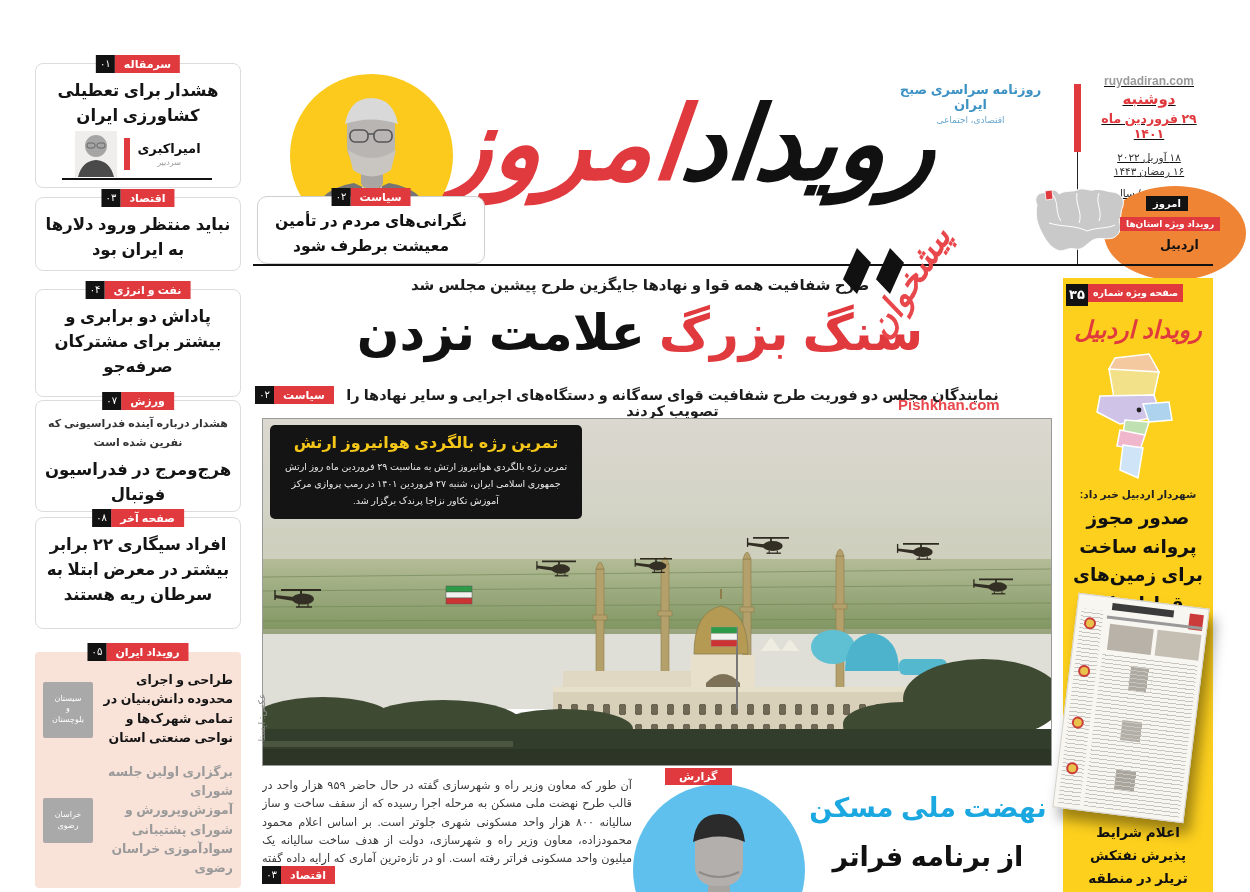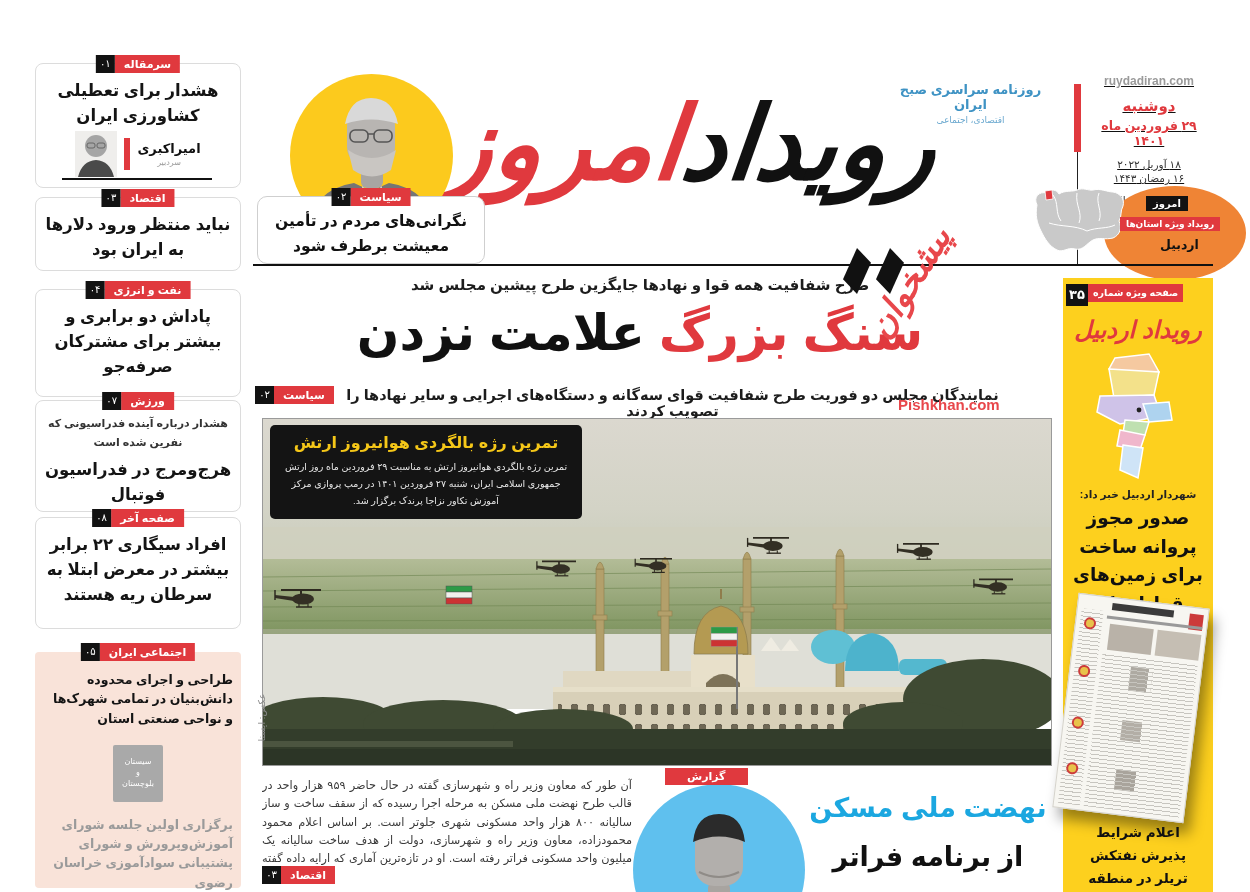--- a/index.html
+++ b/index.html
@@ -14,21 +14,21 @@
   .badge .num{background:#121212;color:#fff;font-size:10px;width:19px;text-align:center;}
   .badge.center{left:50%;transform:translateX(-50%);}
   
   .card{position:absolute;left:35px;width:206px;border:1px solid #dcdcdc;border-radius:8px;background:#fff;}
   .card .badge{position:absolute;top:-9px;}
   .card-title{direction:rtl;text-align:center;font-weight:bold;font-size:16.5px;line-height:1.5;padding:14px 8px 4px;color:#141414;}
   .card-kicker{direction:rtl;text-align:center;font-weight:bold;font-size:11px;line-height:1.7;padding:13px 8px 0;color:#333;}
   .card-title.tight{padding-top:6px;}
   
   .pink-card{position:absolute;left:35px;width:206px;background:#f9e3d9;border-radius:4px;}
-  .pink-item{display:flex;direction:rtl;align-items:center;gap:16px;padding:7px 8px;flex-direction:column;}
+  .pink-item{display:flex;direction:rtl;align-items:center;gap:2px;padding:7px 8px;}
   .pink-item .txt{flex:1;text-align:right;font-size:12.5px;font-weight:bold;line-height:1.55;color:#141414;}
   .pink-item .txt.muted{color:#9a9a9a;}
   .pink-item .tag{width:50px;min-height:38px;background:#a9a9a9;color:#fff;font-size:8px;line-height:1.35;
                   display:flex;align-items:center;justify-content:center;text-align:center;border-radius:2px;padding:12px;}
   .hairline{position:absolute;background:#111;}
   .small-gray{color:#9a9a9a;}
 </style>
 </head>
 <body>
 
@@ -46,21 +46,21 @@
     <div class="abs rtl" style="left:893px;top:82px;width:155px;text-align:center;color:#3f93c4;">
       <div style="font-size:13px;font-weight:bold;">روزنامه سراسری صبح ایران</div>
       <div style="font-size:9px;margin-top:3px;color:#6aa8cf;">اقتصادی، اجتماعی</div>
     </div>
 
     <div class="abs" style="left:1074px;top:84px;width:7px;height:68px;background:#e0393e;"></div>
     <div class="abs" style="left:1077px;top:152px;width:1px;height:112px;background:#222;"></div>
 
     <div class="abs rtl" style="left:1086px;top:74px;width:126px;text-align:center;text-decoration:underline;">
       <div style="font-size:12px;color:#9a9a9a;font-weight:bold;direction:ltr;">ruydadiran.com</div>
-      <div style="font-size:15px;font-weight:bold;color:#e0393e;margin-top:9px;">دوشنبه</div>
+      <div style="font-size:15px;font-weight:bold;color:#e0393e;margin-top:2px;">دوشنبه</div>
       <div style="font-size:12.5px;font-weight:bold;color:#e0393e;margin-top:3px;">۲۹ فروردین ماه ۱۴۰۱</div>
       <div style="font-size:10.5px;color:#333;margin-top:10px;">۱۸ آوریل ۲۰۲۲</div>
       <div style="font-size:10.5px;color:#333;margin-top:2px;">۱۶ رمضان ۱۴۴۳</div>
       <div style="font-size:10.5px;margin-top:10px;white-space:nowrap;">
         <span style="color:#e0393e;font-weight:bold;">شماره ۱۳۲۷</span>
         <span style="color:#333;">/ سال پنجم</span>
       </div>
       <div style="font-size:10.5px;color:#333;margin-top:2px;">۸ صفحه / قیمت: ۲۰۰۰ تومان</div>
     </div>
 
@@ -149,21 +149,21 @@
   <div class="card" style="top:517px;height:112px;">
     <div class="badge center">
       <span class="lbl">صفحه آخر</span>
       <span class="num">۰۸</span>
     </div>
     <div class="card-title">افراد سیگاری ۲۲ برابر بیشتر در معرض ابتلا به سرطان ریه هستند</div>
   </div>
 
   <div class="pink-card" style="top:652px;height:236px;">
     <div class="badge center abs" style="top:-9px;">
-      <span class="lbl">اجتماعی ایران</span>
+      <span class="lbl">رویداد ایران</span>
       <span class="num">۰۵</span>
     </div>
     <div style="padding-top:12px;">
       <div class="pink-item">
         <div class="txt">طراحی و اجرای محدوده دانش‌بنیان در تمامی شهرک‌ها و نواحی صنعتی استان</div>
         <div class="tag">سیستان و بلوچستان</div>
       </div>
       <div class="pink-item">
         <div class="txt muted">برگزاری اولین جلسه شورای آموزش‌وپرورش و شورای پشتیبانی سوادآموزی خراسان رضوی</div>
         <div class="tag">خراسان رضوی</div>
@@ -305,21 +305,21 @@
 
   <div class="abs" style="left:226px;top:712px;width:70px;transform:rotate(-90deg);transform-origin:center;font-size:9.5px;color:#8a8a8a;text-align:center;direction:rtl;">عکس: ایسنا</div>
 
   <div class="abs rtl" style="left:262px;top:776px;width:370px;font-size:11.3px;line-height:1.62;text-align:justify;color:#3a3a3a;height:92px;overflow:hidden;">آن طور که معاون وزیر راه و شهرسازی گفته در حال حاضر ۹۵۹ هزار واحد در قالب طرح نهضت ملی مسکن به مرحله اجرا رسیده که از سقف ساخت و ساز سالیانه ۸۰۰ هزار واحد مسکونی شهری جلوتر است. بر اساس اعلام محمود محمودزاده، معاون وزیر راه و شهرسازی، دولت از هدف ساخت سالیانه یک میلیون واحد مسکونی فراتر رفته است. او در تازه‌ترین آماری که ارایه داده گفته است: ۵۳۰ هزار واحد طرح اقدام ملی مسکن، ۳۲۱ هزار واحد نهضت ملی مسکن و ۱۰۸ هزار واحد طرح خودمالکی که برای دریافت تسهیلات به بانک معرفی شده، در حال اجرا است.</div>
 
   <div class="abs badge" style="left:262px;top:866px;">
     <span class="lbl">اقتصاد</span>
     <span class="num">۰۳</span>
   </div>
 
-  <div class="abs" style="left:665px;top:768px;background:#e0393e;color:#fff;font-size:11px;font-weight:bold;padding:2px 22px;direction:rtl;z-index:3;">گزارش</div>
+  <div class="abs" style="left:665px;top:768px;background:#e0393e;color:#fff;font-size:11px;font-weight:bold;padding:2px 14px;direction:rtl;z-index:3;">گزارش</div>
 
   <div class="abs" style="left:633px;top:784px;width:172px;height:172px;border-radius:50%;background:#5fc0ee;overflow:hidden;">
     <svg width="172" height="172" viewBox="0 0 172 172">
       <path d="M16,172 q10,-54 52,-60 l18,10 18,-10 q42,6 52,60 z" fill="#3d4046"></path>
       <path d="M78,118 l8,8 8,-8 l-6,54 h-5 z" fill="#e8e8e8"></path>
       <path d="M84,126 l4,4 -3,42 h-3 l-3,-42 z" fill="#2f3338"></path>
       <rect x="75" y="98" width="22" height="22" rx="6" fill="#a8a4a0"></rect>
       <rect x="62" y="40" width="48" height="62" rx="19" fill="#b2afac"></rect>
       <path d="M60,58 q3,-28 26,-28 q23,0 26,28 q-26,-11 -52,0 z" fill="#2b2b2b"></path>
       <path d="M66,88 q20,10 40,0" stroke="#8f8b87" stroke-width="2" fill="none"></path>

